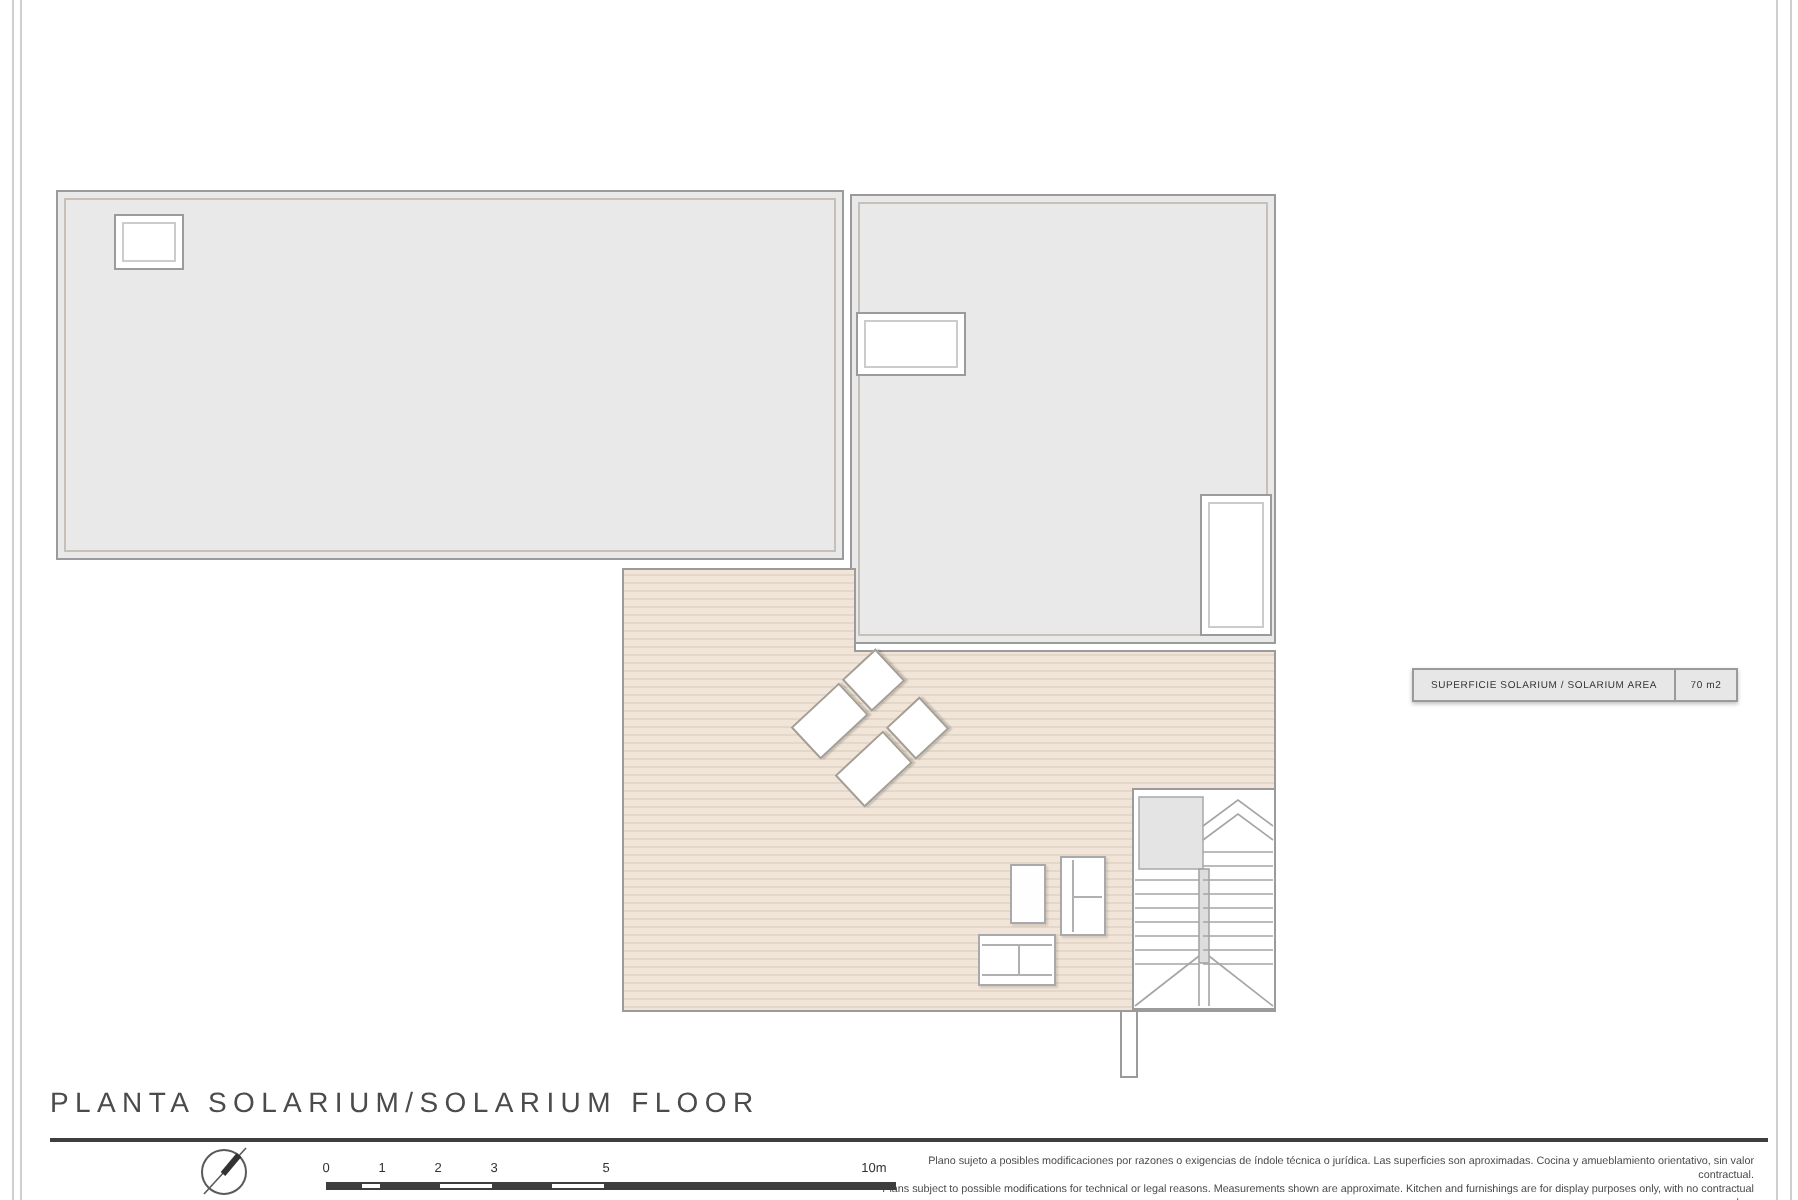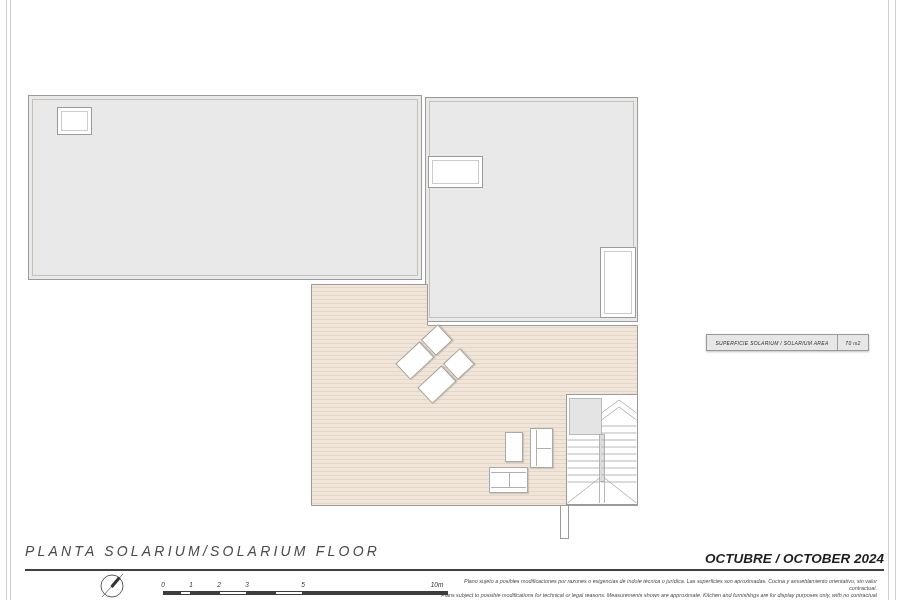--- a/index.html
+++ b/index.html
@@ -1,18 +1,18 @@
 <!DOCTYPE html>
 <html><head>
 <meta charset="utf-8">
 <style>
   html,body{margin:0;padding:0;background:#ffffff;}
   .canvas{
     position:relative;width:899px;height:600px;background:#ffffff;overflow:hidden;
-    font-family:"Liberation Sans", sans-serif;color:#3f3f3f;font-style:italic;
+    font-family:"Liberation Sans", sans-serif;color:#3f3f3f;
   }
   .frame-line{position:absolute;top:0;bottom:0;width:1px;background:#cfcfcf;}
 
   
   .roof{position:absolute;background:#e9e9e9;border:1px solid #9b9b9b;box-sizing:border-box;}
   .roof-inner{position:absolute;inset:3px;border:1px solid #c6c0b8;}
   .skylight{position:absolute;background:#ffffff;border:1px solid #9b9b9b;box-sizing:border-box;}
   .skylight-inner{position:absolute;inset:3px;border:1px solid #cccccc;}
 
   
@@ -143,21 +143,20 @@
     <div class="h2"></div>
     <div class="vc"></div>
   </div>
 
   <div class="area-table">
     <div class="area-cell label">SUPERFICIE SOLARIUM / SOLARIUM AREA</div>
     <div class="area-cell value">70 m2</div>
   </div>
 
   <div class="plan-title">PLANTA SOLARIUM/SOLARIUM FLOOR</div>
-  <div class="plan-date">OCTUBRE / OCTOBER 2024</div>
   <div class="title-rule"></div>
   <div class="disclaimer">
     <div>Plano sujeto a posibles modificaciones por razones o exigencias de índole técnica o jurídica. Las superficies son aproximadas. Cocina y amueblamiento orientativo, sin valor contractual.</div>
     <div>Plans subject to possible modifications for technical or legal reasons. Measurements shown are approximate. Kitchen and furnishings are for display purposes only, with no contractual value.</div>
   </div>
 
   <svg class="compass" width="32" height="28">
     <circle cx="15" cy="14" r="11" fill="#ffffff" stroke="#5a5a5a" stroke-width="1"></circle>
     <line x1="5" y1="25" x2="26" y2="2" stroke="#5a5a5a" stroke-width="0.8"></line>
     <line x1="14.5" y1="15" x2="22.5" y2="5.5" stroke="#333333" stroke-width="3"></line>

